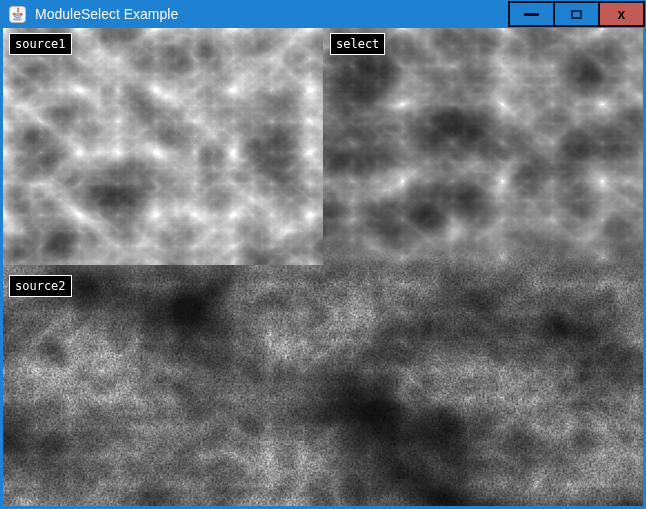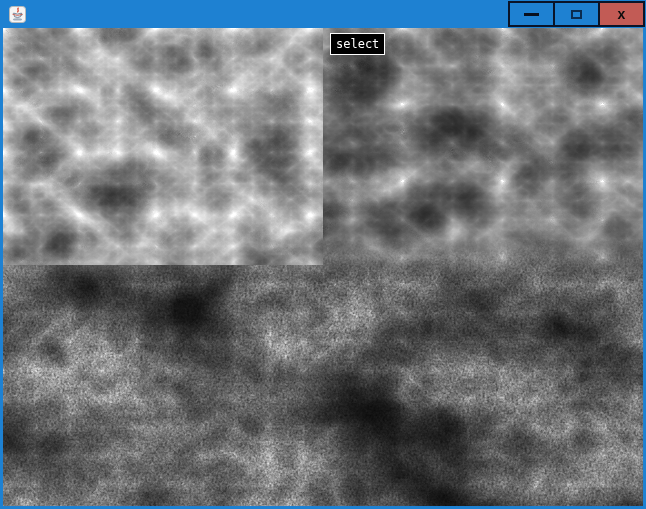--- a/index.html
+++ b/index.html
@@ -78,20 +78,21 @@
     <span class="app-icon">
       <svg width="17" height="17" viewBox="0 0 17 17">
         <rect x="0.5" y="0.5" width="16" height="16" rx="3" fill="#f4f4f4" stroke="#b9b9b9"></rect>
         <path d="M9.3 2.1 C7.6 3.4 10.6 4.3 8.6 5.9" stroke="#d4482f" stroke-width="1.3" fill="none" stroke-linecap="round"></path>
         <path d="M4.6 7.1 q4 2 7.8 0 l-0.9 3.6 q-3 1.7 -6 0 z" fill="#dde6ef" stroke="#5f7389" stroke-width="0.8"></path>
         <path d="M12.3 7.6 q1.6 0.4 0.2 2.1" stroke="#5f7389" stroke-width="0.9" fill="none"></path>
         <ellipse cx="8.5" cy="13.4" rx="4.6" ry="1.2" fill="#9fadbd"></ellipse>
         <path d="M3.4 8.2 q5.1 2.6 10.2 0" stroke="#d4482f" stroke-width="0.7" fill="none"></path>
       </svg>
     </span>
+    <span class="title-text">ModuleSelect Example</span>
 
     <div class="controls">
       <div class="ctrl ctrl-min">
         <span class="min-glyph"></span>
       </div>
       <div class="ctrl ctrl-max">
         <span class="max-glyph"></span>
       </div>
       <div class="ctrl ctrl-close">
         <span class="close-glyph">x</span>
@@ -165,16 +166,18 @@
         <mask id="m-fade" maskUnits="userSpaceOnUse" x="0" y="0" width="640" height="478">
           <rect x="0" y="200" width="640" height="278" fill="url(#fade)"></rect>
         </mask>
       </defs>
 
       <rect x="0" y="0" width="640" height="478" filter="url(#f-select)"></rect>
       <rect x="0" y="200" width="640" height="278" filter="url(#f-bottom)" mask="url(#m-fade)"></rect>
       <rect x="0" y="0" width="320" height="237" filter="url(#f-source1)"></rect>
     </svg>
 
+    <div class="img-label lbl-source1">source1</div>
     <div class="img-label lbl-select">select</div>
+    <div class="img-label lbl-source2">source2</div>
   </div>
 
 </div>
 
 </body></html>

